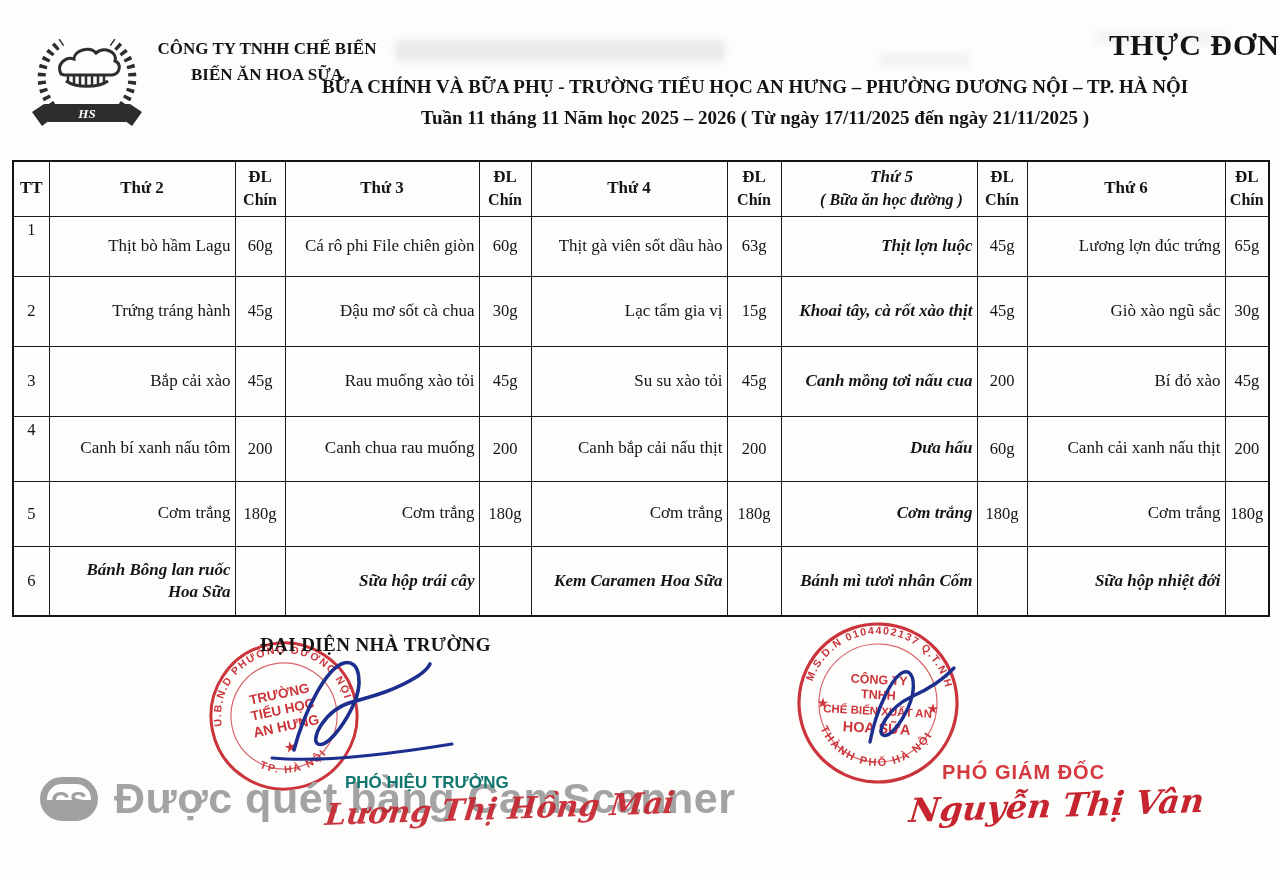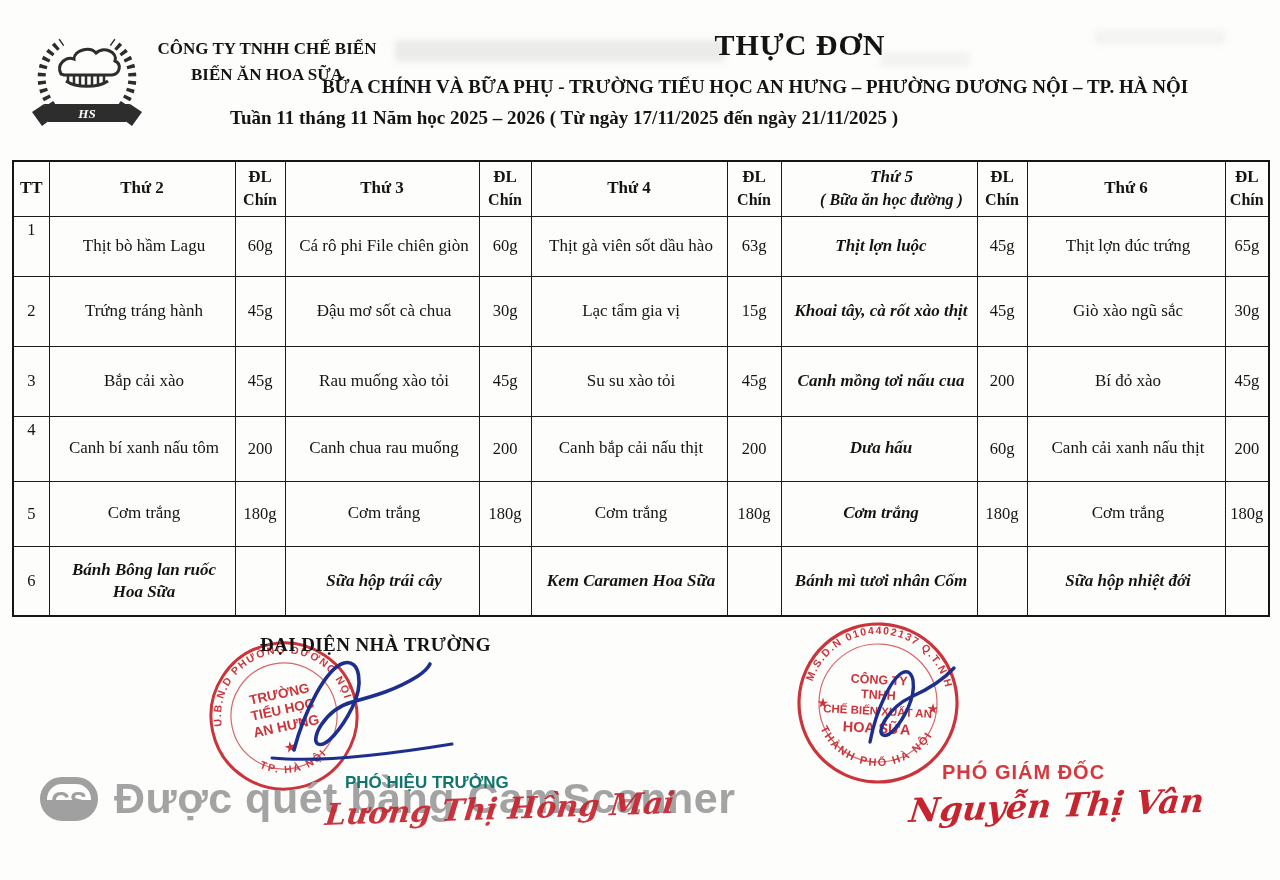--- a/index.html
+++ b/index.html
@@ -6,38 +6,38 @@
   .page{position:relative;width:1280px;height:880px;background:#fdfdfc;overflow:hidden;
         font-family:"Liberation Serif",serif;color:#141414;}
 
   
   .artifact{position:absolute;background:#b9b9b9;filter:blur(3px);z-index:1;}
 
   
   .logo{position:absolute;left:28px;top:28px;z-index:2;}
   .company{position:absolute;left:143px;top:36px;width:248px;text-align:center;
            font-weight:bold;font-size:17px;line-height:1.55;z-index:2;}
-  .doc-title{position:absolute;left:320px;top:28px;width:960px;text-align:center;
+  .doc-title{position:absolute;left:320px;top:28px;width:960px;text-align:right;
              font-size:30px;font-weight:bold;letter-spacing:1px;z-index:2;}
   .doc-subtitle{position:absolute;left:230px;top:76px;width:1050px;text-align:center;
                 font-size:19px;font-weight:bold;z-index:2;}
-  .doc-week{position:absolute;left:230px;top:107px;width:1050px;text-align:left;
+  .doc-week{position:absolute;left:230px;top:107px;width:1050px;text-align:center;
             font-size:19px;font-weight:bold;z-index:2;}
 
   
   .menu-table{position:absolute;left:12px;top:160px;width:1256px;border-collapse:collapse;
               table-layout:fixed;z-index:2;border:2.5px solid #151515;}
   .menu-table th,.menu-table td{border:1.6px solid #1b1b1b;overflow:hidden;}
   .menu-table th{font-size:17px;font-weight:bold;text-align:center;vertical-align:middle;
                  padding:1px 2px;line-height:1.35;}
   th.thu5{font-style:italic;padding-left:27px;}
   th .sub{display:block;font-size:16px;}
   td.tt{font-size:16.5px;text-align:center;vertical-align:middle;}
   td.tt.top{vertical-align:top;padding-top:3px;}
-  td.dish{font-size:17px;text-align:center;padding:2px 4px 2px 8px;vertical-align:middle;line-height:1.3;}
+  td.dish{font-size:17px;text-align:right;padding:2px 4px 2px 8px;vertical-align:middle;line-height:1.3;}
   td.qty{font-size:16.5px;text-align:center;vertical-align:middle;}
   td.thu5{font-style:italic;font-weight:bold;margin-left:28px;}
   tr.snack-row td.dish{font-style:italic;font-weight:bold;}
 
   
   .sig-heading{position:absolute;font-size:19px;font-weight:bold;letter-spacing:.4px;z-index:6;}
   .stamp{position:absolute;z-index:3;opacity:.93;}
   .bluesig{position:absolute;z-index:4;}
   .role-red{position:absolute;font-family:"Liberation Sans",sans-serif;font-weight:bold;z-index:6;}
   .script-red{position:absolute;font-family:"DejaVu Serif",serif;font-style:italic;font-weight:bold;
@@ -117,21 +117,21 @@
         <tr style="height: 60px;">
           <td class="tt top">1</td>
           <td class="dish">Thịt bò hầm Lagu</td>
           <td class="qty">60g</td>
           <td class="dish">Cá rô phi File chiên giòn</td>
           <td class="qty">60g</td>
           <td class="dish">Thịt gà viên sốt dầu hào</td>
           <td class="qty">63g</td>
           <td class="dish thu5">Thịt lợn luộc</td>
           <td class="qty">45g</td>
-          <td class="dish">Thịt lợn đúc trứng</td>
+          <td class="dish">Lương lợn đúc trứng</td>
           <td class="qty">65g</td>
         </tr>
         <tr style="height: 70px;">
           <td class="tt">2</td>
           <td class="dish">Trứng tráng hành</td>
           <td class="qty">45g</td>
           <td class="dish">Đậu mơ sốt cà chua</td>
           <td class="qty">30g</td>
           <td class="dish">Lạc tẩm gia vị</td>
           <td class="qty">15g</td>

